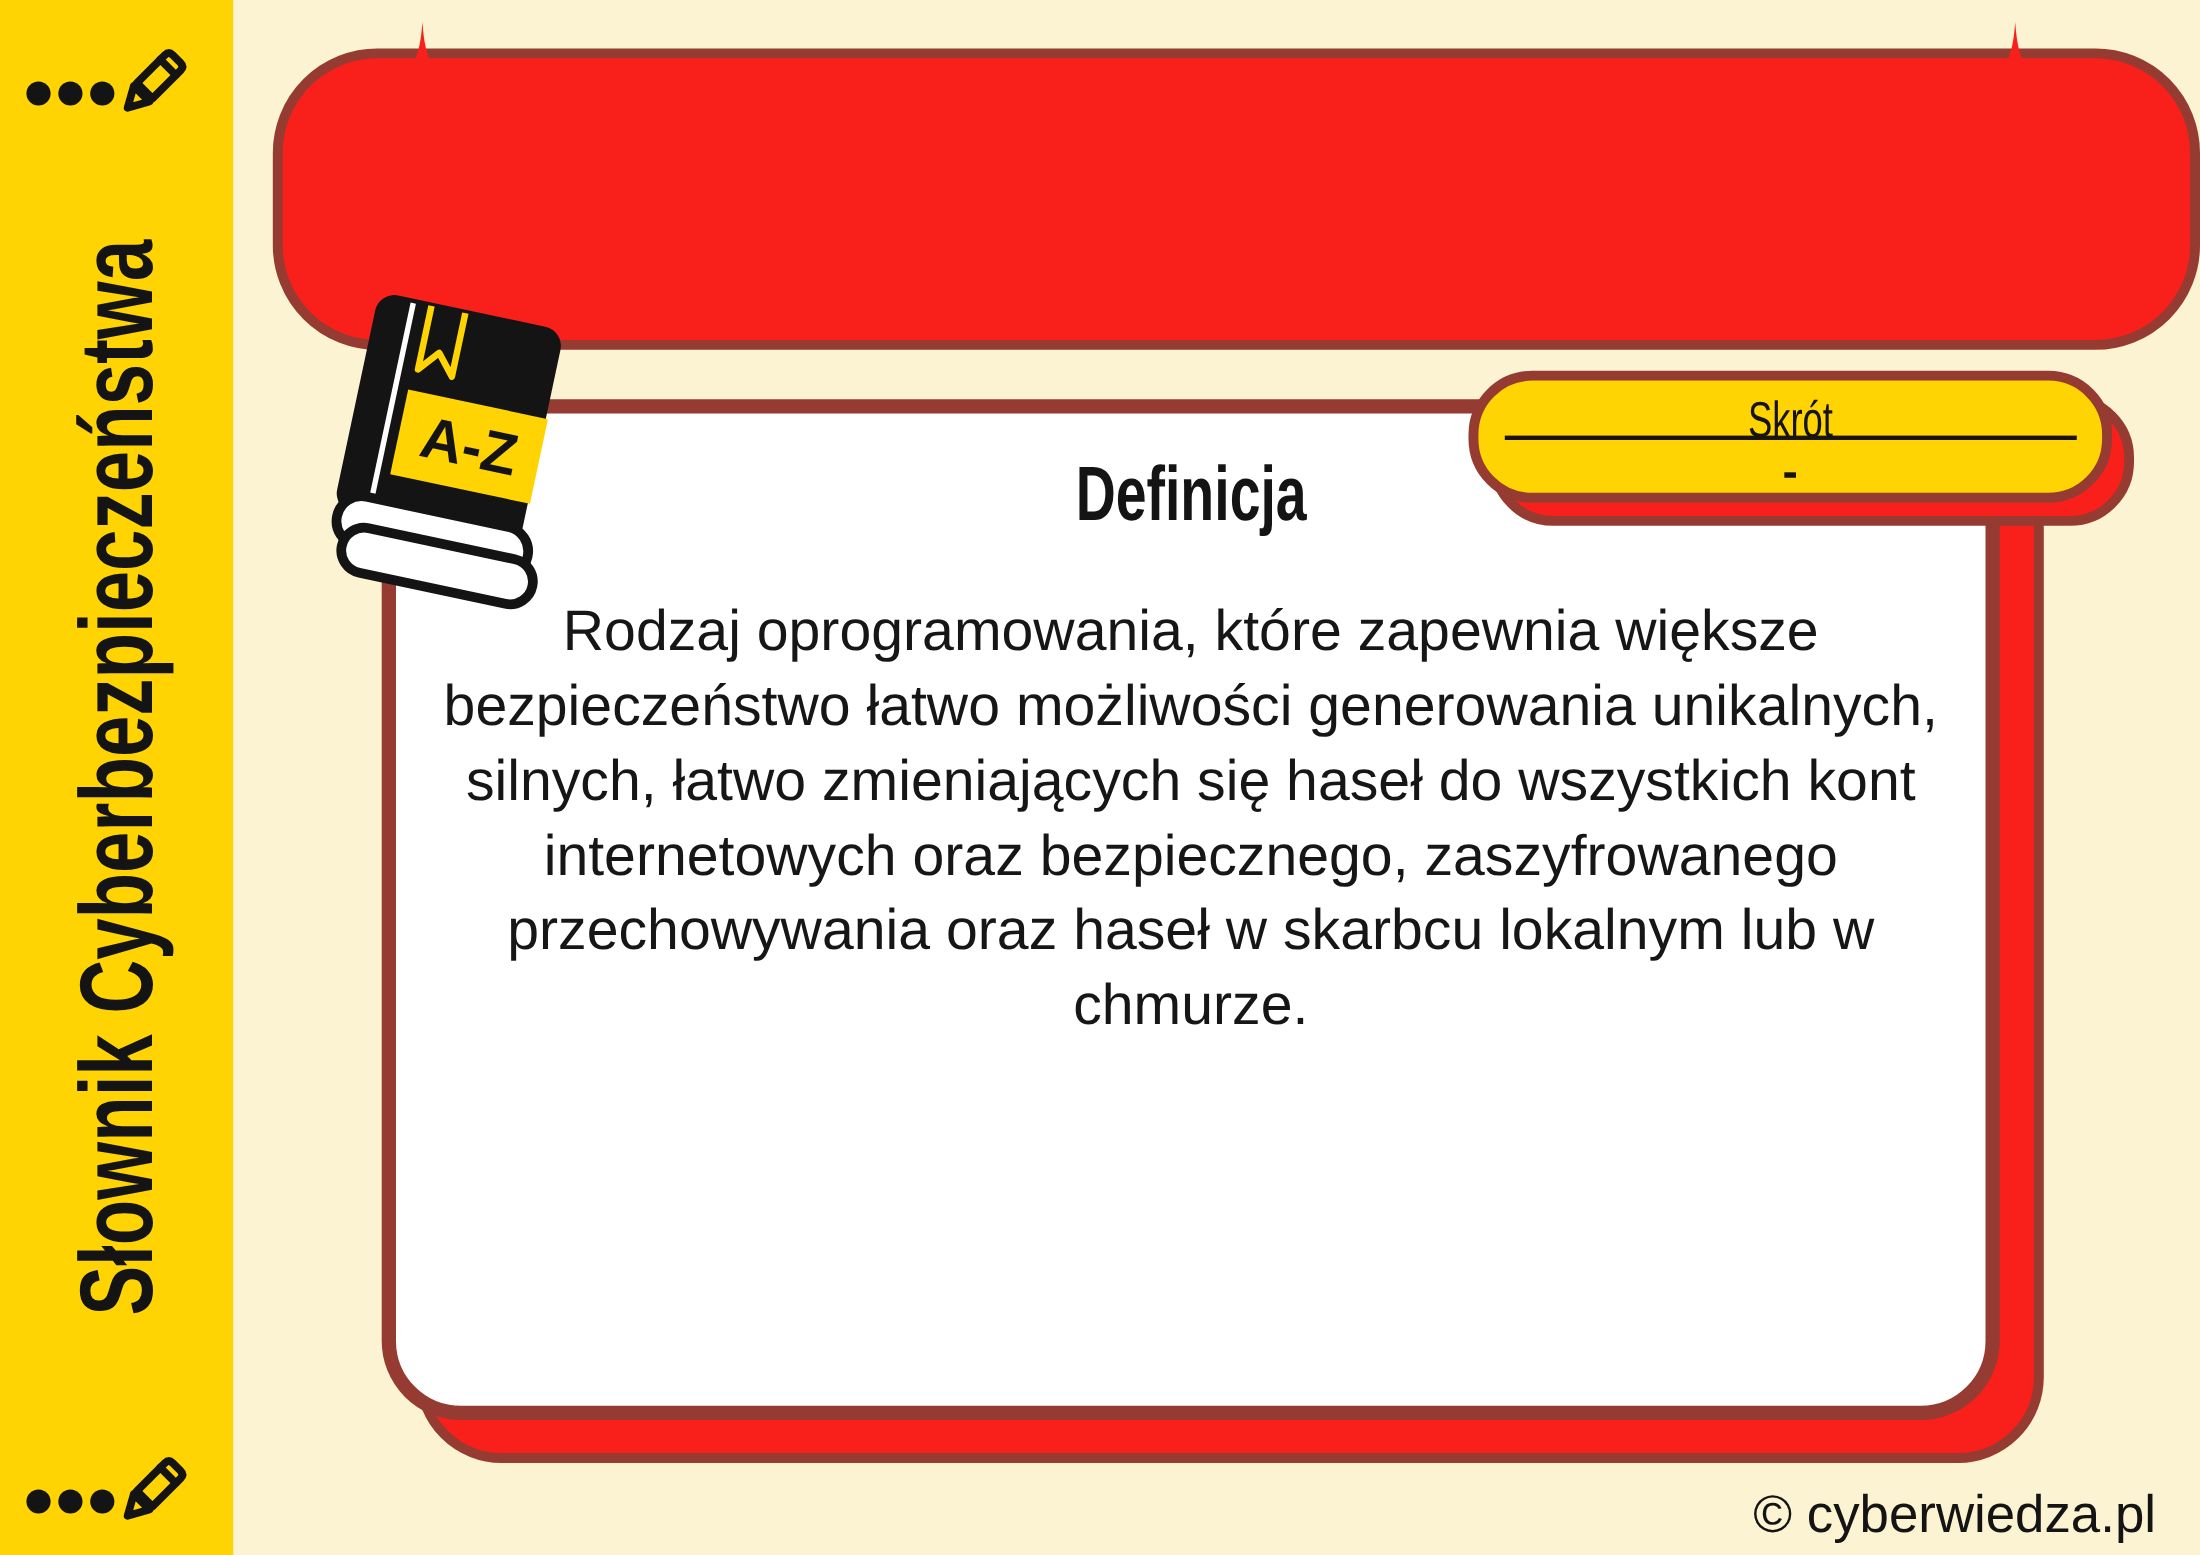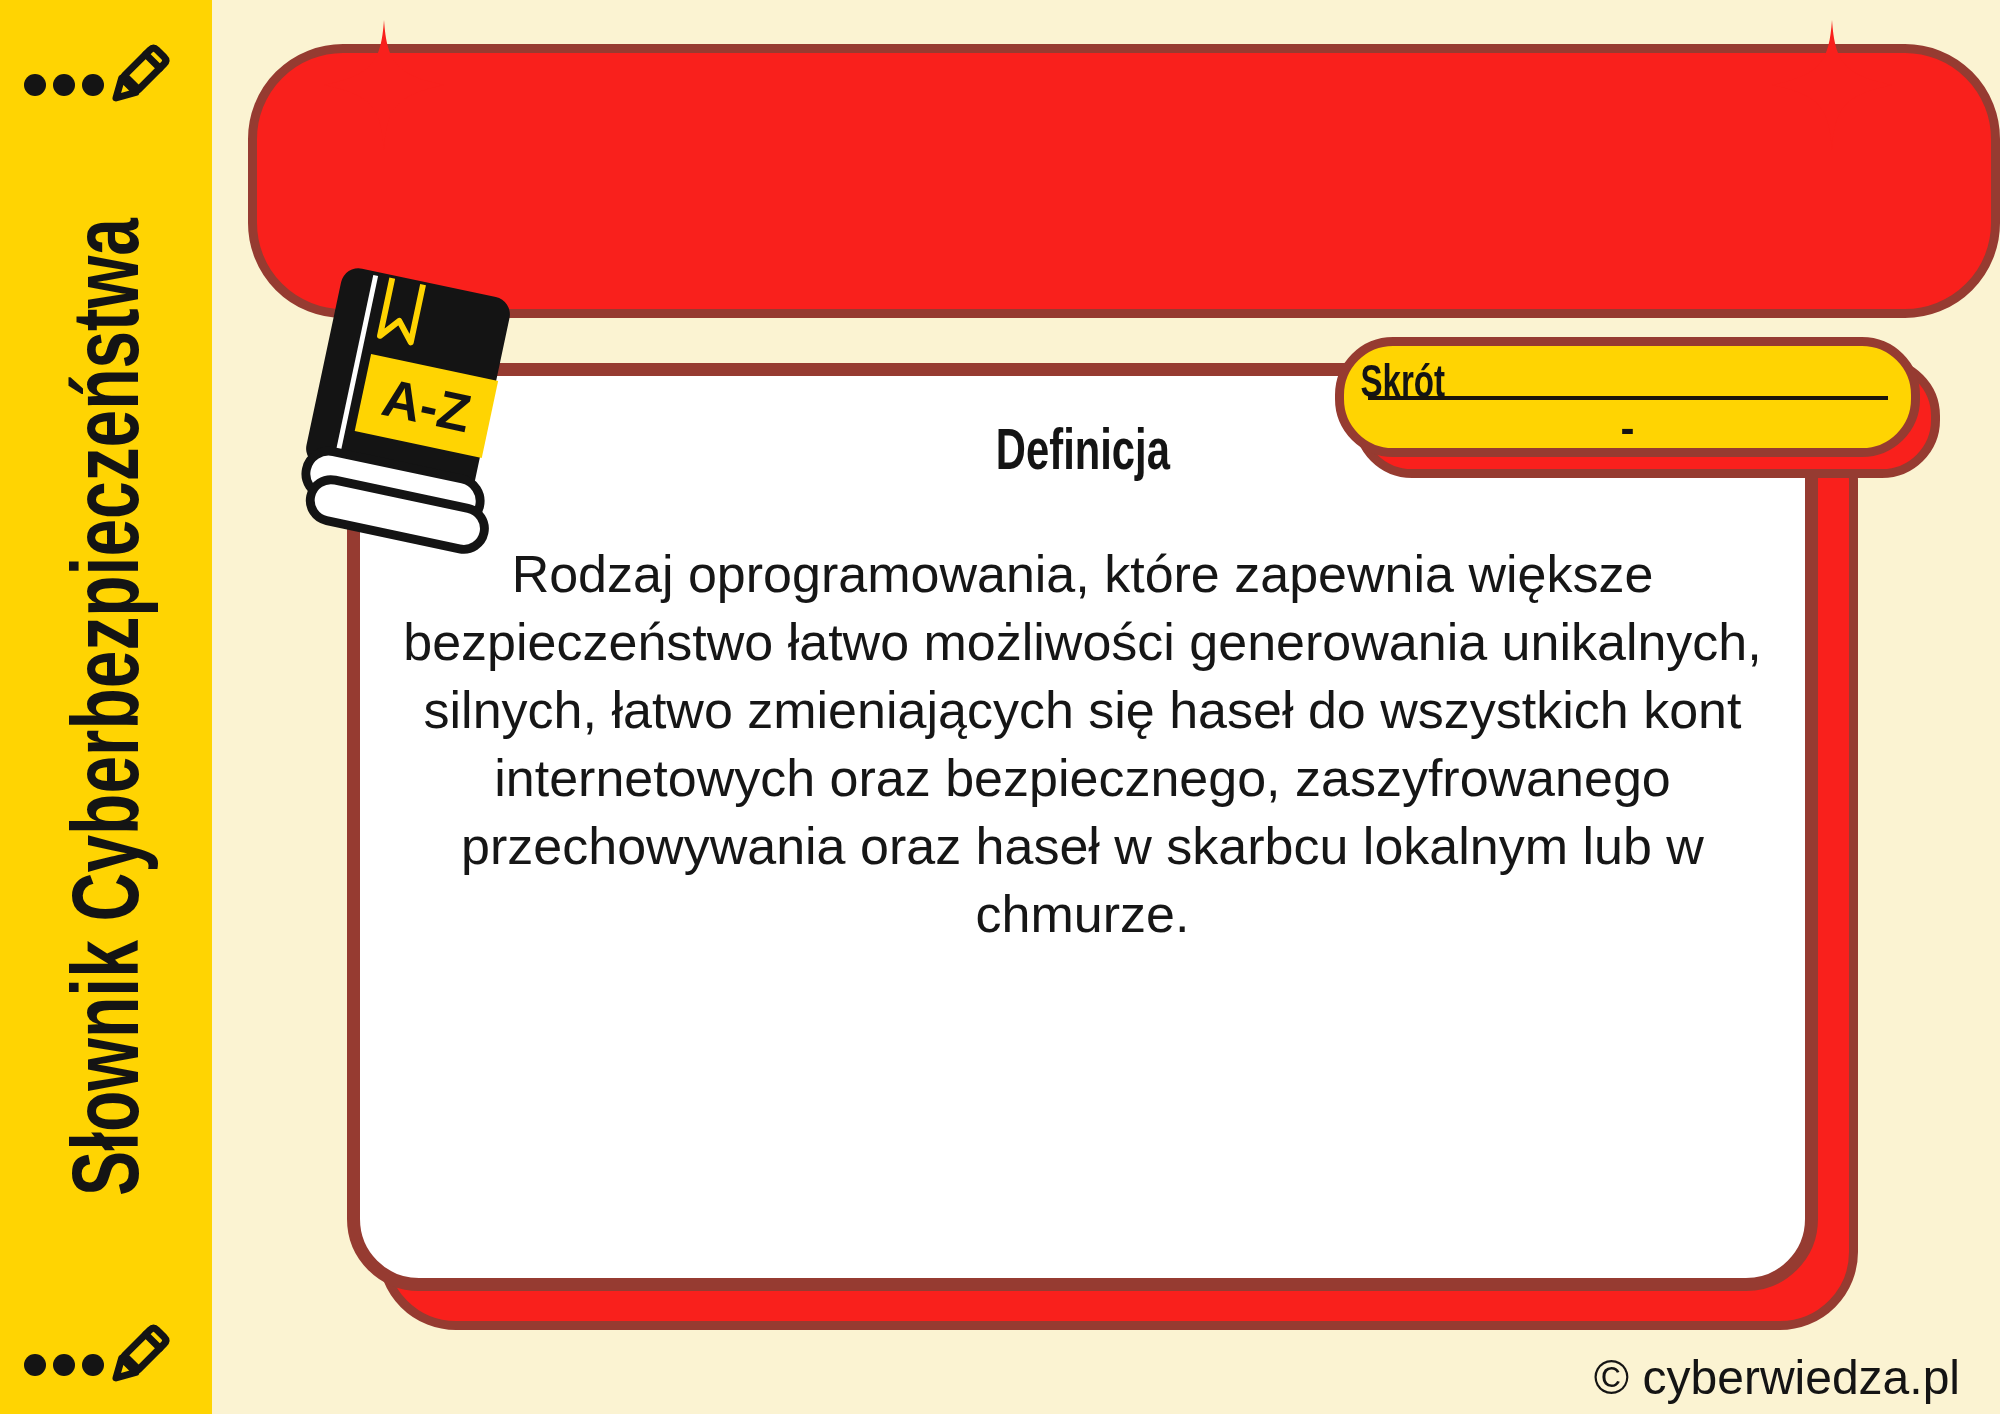--- a/index.html
+++ b/index.html
@@ -38,34 +38,34 @@
   
   .card-shadow{
     position:absolute;left:378px;top:402px;width:1480px;height:928px;box-sizing:border-box;
     background:#F9201C;border:9px solid #963B31;border-radius:78px;z-index:4;
   }
   .card{
     position:absolute;left:347px;top:363px;width:1471px;height:928px;box-sizing:border-box;
     background:#ffffff;border:13px solid #963B31;border-radius:72px;z-index:5;
   }
   .card-heading{position:absolute;left:0;right:0;top:30px;text-align:center;
-    font-weight:700;font-size:58px;line-height:86px;color:#141414;}
+    font-weight:700;font-size:70px;line-height:86px;color:#141414;}
   .def{position:absolute;left:28px;right:28px;top:164px;text-align:center;
     font-size:52px;line-height:68px;color:#161616;}
   
   .skrot-shadow{
     position:absolute;left:1354px;top:358px;width:586px;height:120px;box-sizing:border-box;
     background:#F9201C;border:9px solid #963B31;border-radius:58px;z-index:6;
   }
   .skrot{
     position:absolute;left:1335px;top:337px;width:585px;height:120px;box-sizing:border-box;
     background:#FFD402;border:9px solid #963B31;border-radius:58px;z-index:7;
   }
-  .skrot-label{position:absolute;left:0;right:0;top:11px;
-    font-weight:700;font-size:46px;line-height:48px;color:#141414;}
+  .skrot-label{position:absolute;left:0;right:0;top:11px;text-align:center;
+    font-weight:400;font-size:46px;line-height:48px;color:#141414;}
   .skrot-rule{position:absolute;left:24px;top:50px;width:520px;height:4px;background:#1a140a;}
   .skrot-value{position:absolute;left:0;right:0;top:60px;text-align:center;
     font-weight:700;font-size:42px;line-height:46px;color:#141414;}
   
   .book{position:absolute;left:270px;top:260px;width:280px;height:305px;z-index:8;overflow:visible;}
   
   .copyright{position:absolute;right:40px;top:1350px;font-size:48px;line-height:56px;
     color:#141414;z-index:9;}
 </style>
 </head>

